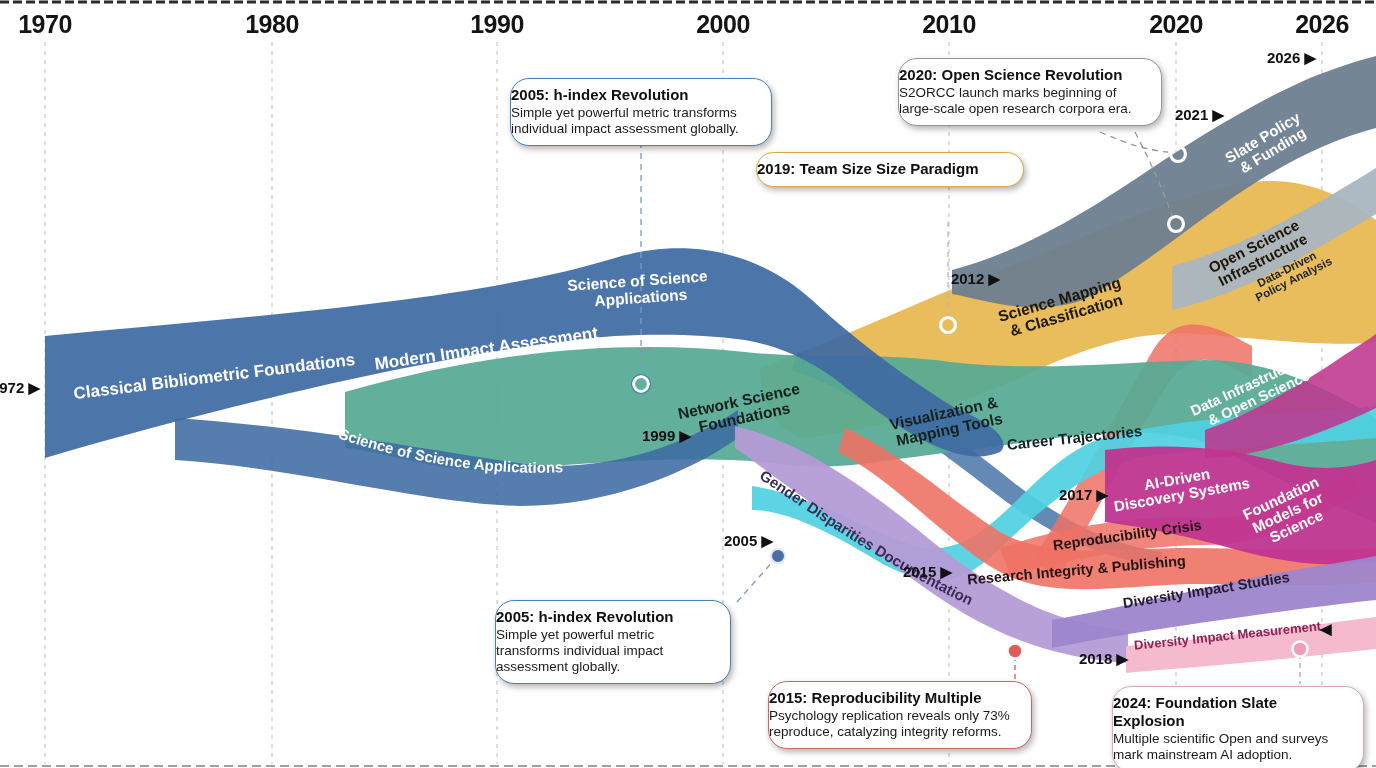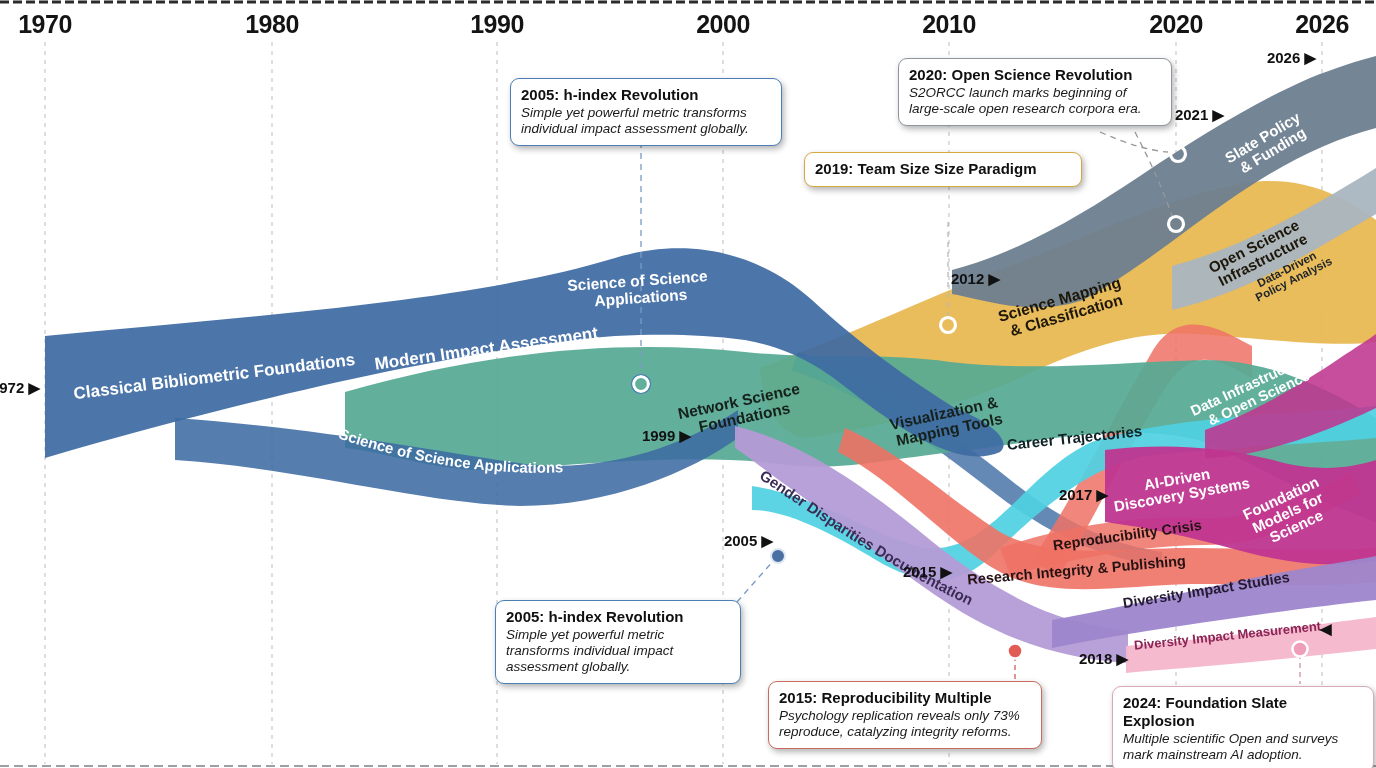--- a/index.html
+++ b/index.html
@@ -2,24 +2,24 @@
 <html><head>
 <meta charset="utf-8">
 <style>
   html,body{margin:0;padding:0;background:#fff;}
   #stage{position:relative;width:1376px;height:768px;overflow:hidden;background:#fff;
          font-family:"Liberation Sans", sans-serif;}
   svg{position:absolute;left:0;top:0;}
   .tick{font-size:25px;font-weight:600;fill:#141414;letter-spacing:-0.5px;}
   .slabel{font-weight:bold;}
   .ymark{font-size:15px;font-weight:bold;fill:#111;}
-  .anno{position:absolute;background:#fff;border-radius:9px;padding:7px 10px 8px 10px;
+  .anno{position:absolute;background:#fff;border-radius:19px;padding:7px 10px 8px 0;
         box-shadow:2px 3px 6px rgba(0,0,0,.3);z-index:5;}
   .anno h4{margin:0;font-size:15px;font-weight:bold;color:#101010;line-height:1.2;}
-  .anno p{margin:1px 0 0 0;font-size:13.5px;color:#1a1a1a;line-height:1.18;font-style:italic;}
+  .anno p{margin:1px 0 0 0;font-size:13.5px;color:#1a1a1a;line-height:1.18;}
 </style>
 </head>
 <body>
 
 <div id="stage">
 <svg width="1376" height="768" viewBox="0 0 1376 768">
   <defs>
     <path id="p-sosa-lower" d="M 332,436 Q 560,516 775,422"></path>
     <path id="p-gender" d="M 757,477 C 850,540 950,608 1068,644"></path>
   </defs>
@@ -159,21 +159,21 @@
 </svg>
 
 <div class="anno" style="left:510px;top:78px;width:250px;border:1.6px solid #4a7fb5;">
   <h4>2005: h-index Revolution</h4>
   <p>Simple yet powerful metric transforms individual impact assessment globally.</p>
 </div>
 <div class="anno" style="left:898px;top:58px;width:252px;border:1.6px solid #8f979e;">
   <h4>2020: Open Science Revolution</h4>
   <p>S2ORCC launch marks beginning of large-scale open research corpora era.</p>
 </div>
-<div class="anno" style="left:804px;top:152px;width:256px;border:1.6px solid #d6a842;">
+<div class="anno" style="left:756px;top:152px;width:256px;border:1.6px solid #d6a842;">
   <h4>2019: Team Size Size Paradigm</h4>
 </div>
 <div class="anno" style="left:495px;top:600px;width:224px;border:1.6px solid #4a7fb5;">
   <h4>2005: h-index Revolution</h4>
   <p>Simple yet powerful metric transforms individual impact assessment globally.</p>
 </div>
 <div class="anno" style="left:768px;top:681px;width:252px;border:1.6px solid #c96a60;">
   <h4>2015: Reproducibility Multiple</h4>
   <p>Psychology replication reveals only 73% reproduce, catalyzing integrity reforms.</p>
 </div>

